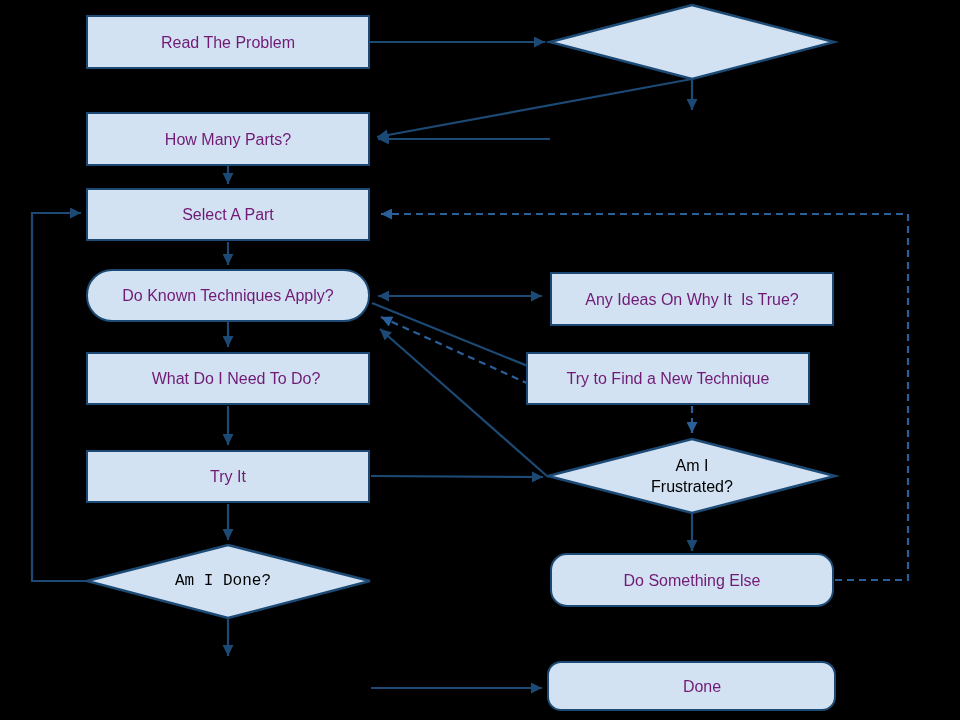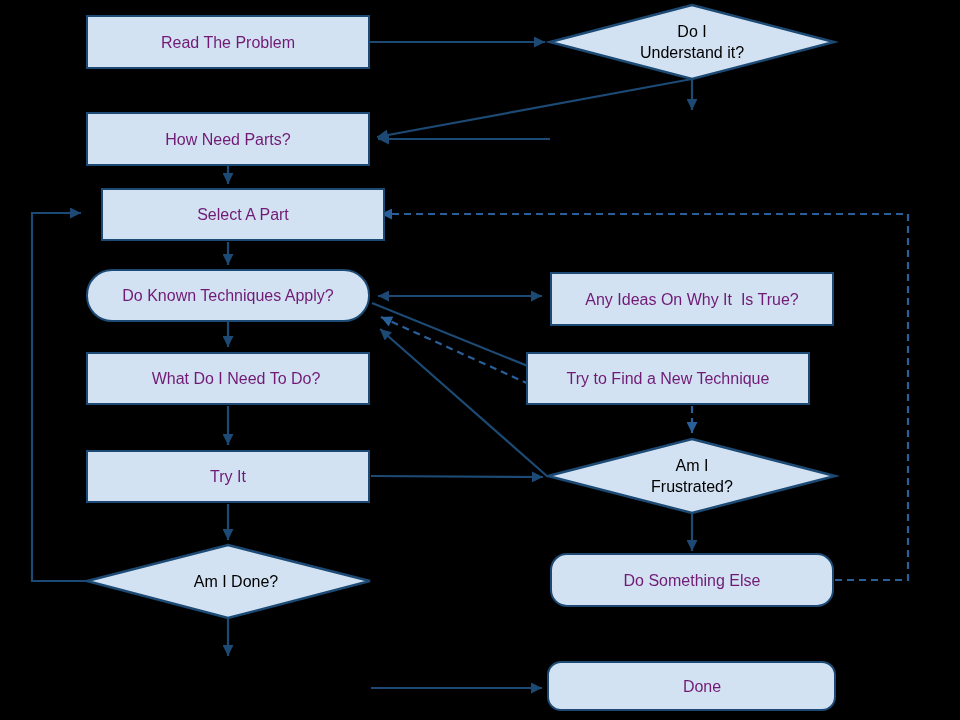--- a/index.html
+++ b/index.html
@@ -61,29 +61,27 @@
     <path class="edge dashed" d="M551,394 L381,317" marker-end="url(#ahd)"></path>
     <path class="edge dashed" d="M692,406 V433" marker-end="url(#ahd)"></path>
     <path class="edge dashed" d="M835,580 H908 V214 H381" marker-end="url(#ahd)"></path>
 
     <polygon class="shape" points="692,5 834,42 692,79 550,42"></polygon>
     <polygon class="shape" points="692,439 835,476 692,513 548,476"></polygon>
     <polygon class="shape" points="228,545 370,581 228,618 87,581"></polygon>
   </svg>
 
   <div class="node" style="left:86px; top:15px; width:284px; height:54px;">Read The Problem</div>
-  <div class="node" style="left:86px; top:112px; width:284px; height:54px;">How Need Parts?</div>
-  <div class="node" style="left:101px; top:188px; width:284px; height:53px;text-align:right;">Select A Part</div>
+  <div class="node" style="left:86px; top:112px; width:284px; height:54px;">How Many Parts?</div>
+  <div class="node" style="left:86px; top:188px; width:284px; height:53px;text-align:right;">Select A Part</div>
   <div class="node" style="left:86px; top:269px; width:284px; height:53px;border-radius:26px;">Do Known Techniques Apply?</div>
   <div class="node" style="left:550px; top:272px; width:284px; height:54px;">Any Ideas On Why It  Is True?</div>
   <div class="node" style="left:86px; top:352px; width:284px; height:53px;padding-left:16px;">What Do I Need To Do?</div>
   <div class="node" style="left:526px; top:352px; width:284px; height:53px;">Try to Find a New Technique</div>
   <div class="node" style="left:86px; top:450px; width:284px; height:53px;">Try It</div>
   <div class="node" style="left:550px; top:553px; width:284px; height:54px;border-radius:17px;">Do Something Else</div>
   <div class="node rounded" style="left:547px; top:661px; width:289px; height:50px;">Done</div>
 
-  <div class="diamond-label" style="left:572px; top:8px; width:240px; height:68px;">Do I
-Understand it?</div>
   <div class="diamond-label" style="left:572px; top:442px; width:240px; height:68px;">Am I
 Frustrated?</div>
-  <div class="diamond-label" style="left:116px; top:547px; width:240px; height:68px;">Am I Done?</div>
+  <div class="diamond-label" style="left:103px; top:547px; width:240px; height:68px;font-family:Liberation Mono, monospace;">Am I Done?</div>
 
 </div>
 
 </body></html>

